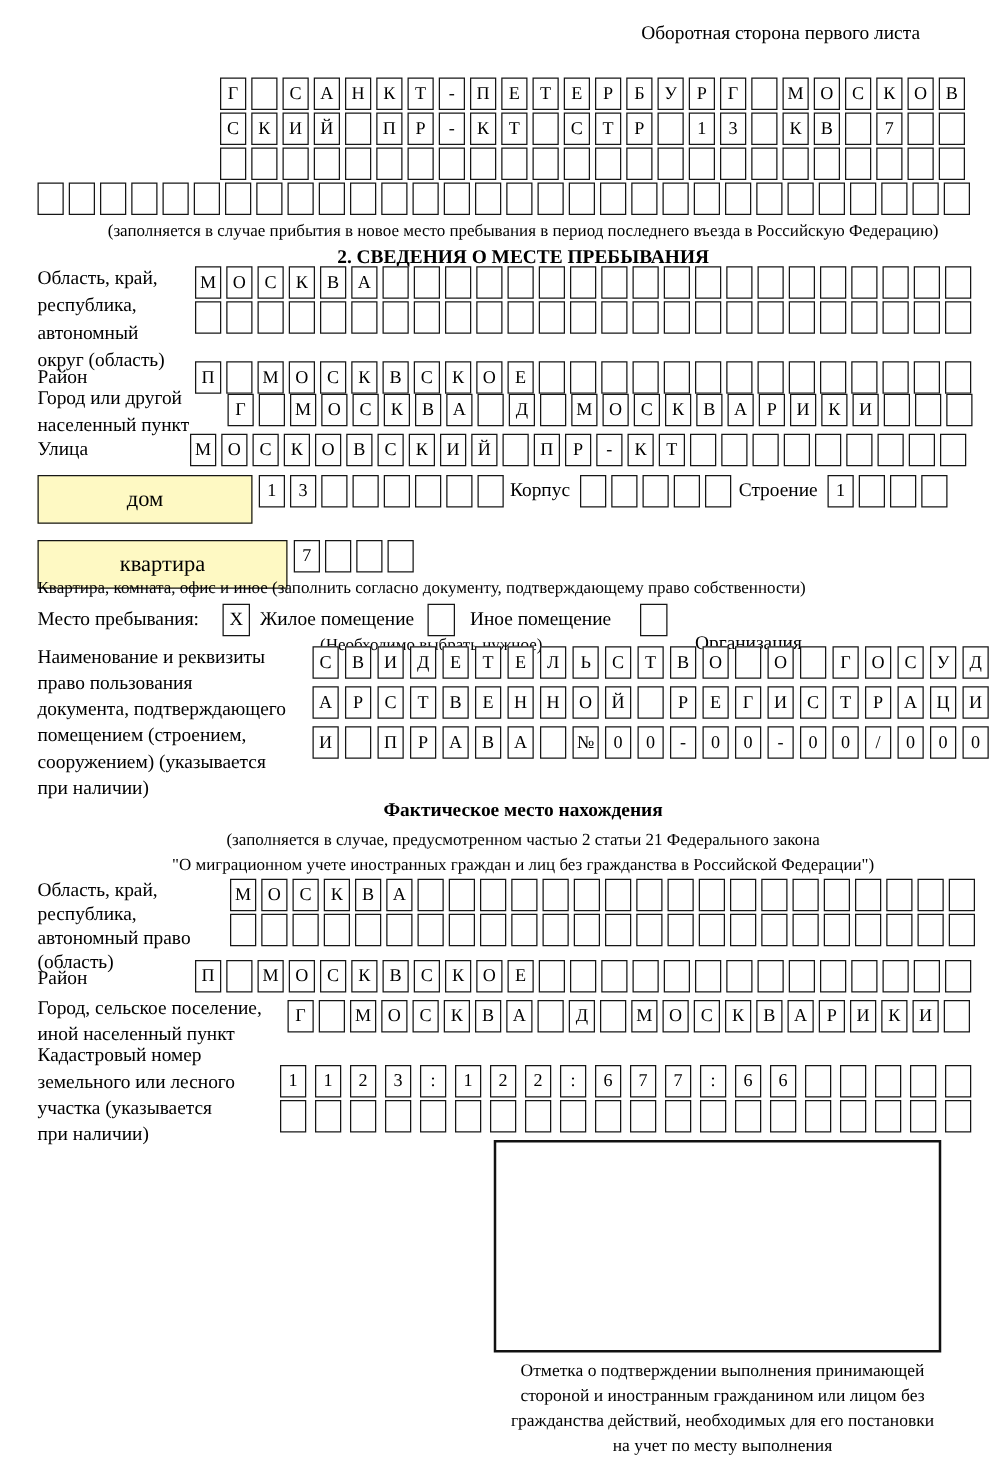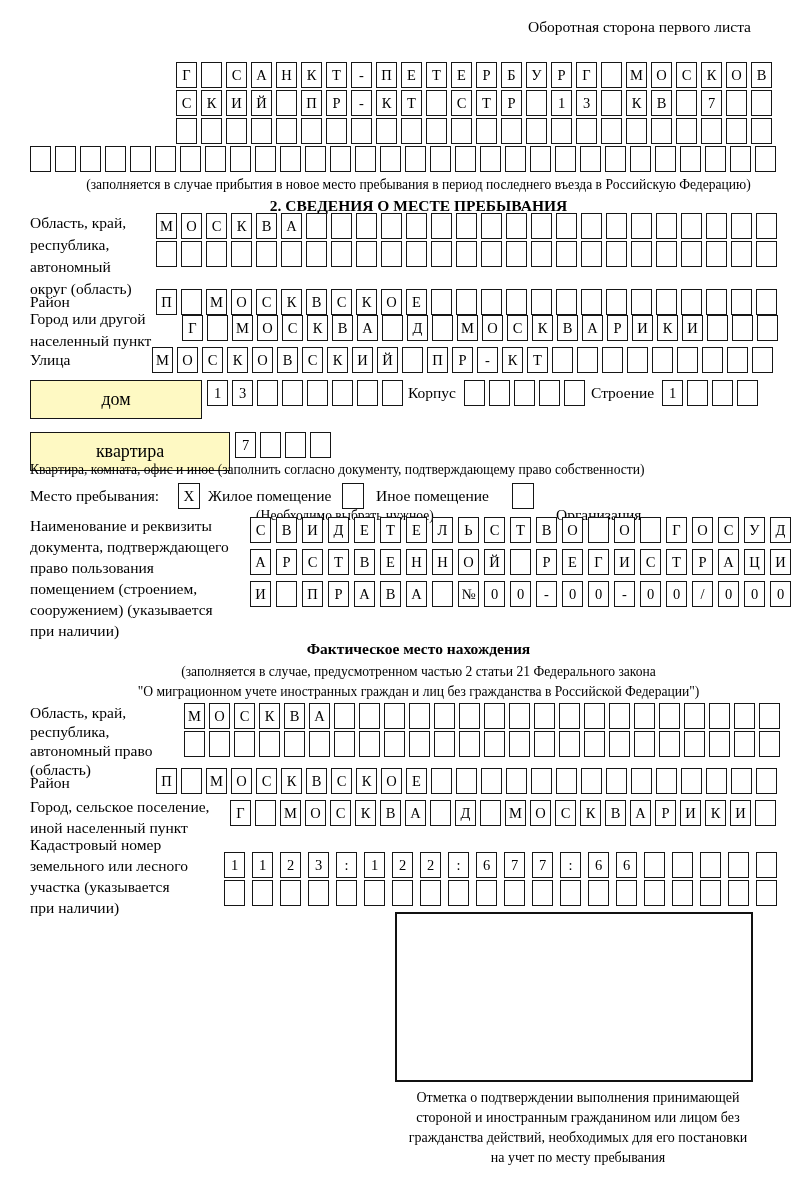--- a/index.html
+++ b/index.html
@@ -23,21 +23,21 @@
           display:flex; align-items:center; justify-content:center; font-size:18px; background:#fef9c3; }
   .chk { position:absolute; width:22px; height:26px; border:1.6px solid #161616;
          display:flex; align-items:center; justify-content:center; font-size:15px; background:#fff; }
   .bigbox { position:absolute; border:2px solid #111; background:#fff; }
 </style>
 </head>
 <body>
 
 <div class="page">
 
-  <div class="abs lbl" style="top:16px; right:49px;">Оборотная сторона первого листа</div>
+  <div class="abs lbl" style="top:16px; right:64px;">Оборотная сторона первого листа</div>
 
   <div class="cells" style="left:176px; top:62px;">
       <div class="cell">Г</div>
       <div class="cell"></div>
       <div class="cell">С</div>
       <div class="cell">А</div>
       <div class="cell">Н</div>
       <div class="cell">К</div>
       <div class="cell">Т</div>
       <div class="cell">-</div>
@@ -336,22 +336,22 @@
   <div class="chk" style="left:178px; top:483px;">X</div>
   <div class="abs lbl" style="left:208px; top:485px;">Жилое помещение</div>
   <div class="chk" style="left:342px; top:483px;"></div>
   <div class="abs lbl" style="left:376px; top:485px;">Иное помещение</div>
   <div class="chk" style="left:512px; top:483px;"></div>
   <div class="abs lbl" style="left:556px; top:485px;margin-top:19px;">Организация</div>
   <div class="abs caption" style="left:240px; top:508px; width:210px; text-align:center;">(Необходимо выбрать нужное)</div>
 
   <div class="abs lbl lh21" style="left:30px; top:515px;">
     <div>Наименование и реквизиты</div>
+    <div>право пользования</div>
     <div>документа, подтверждающего</div>
-    <div>право пользования</div>
     <div>помещением (строением,</div>
     <div>сооружением) (указывается</div>
     <div>при наличии)</div>
   </div>
   <div class="cells g5" style="left:250px; top:517px;">
       <div class="cell">С</div>
       <div class="cell">В</div>
       <div class="cell">И</div>
       <div class="cell">Д</div>
       <div class="cell">Е</div>
@@ -589,16 +589,16 @@
       <div class="cell"></div>
       <div class="cell"></div>
       <div class="cell"></div>
     </div>
 
   <div class="bigbox" style="left:395px; top:912px; width:358px; height:170px;"></div>
   <div class="abs" style="left:378px; top:1088px; width:400px; text-align:center; font-size:14px; line-height:20px;">
     <div>Отметка о подтверждении выполнения принимающей</div>
     <div>стороной и иностранным гражданином или лицом без</div>
     <div>гражданства действий, необходимых для его постановки</div>
-    <div>на учет по месту пребывания</div>
+    <div>на учет по месту выполнения</div>
   </div>
 
 </div>
 
 </body></html>

